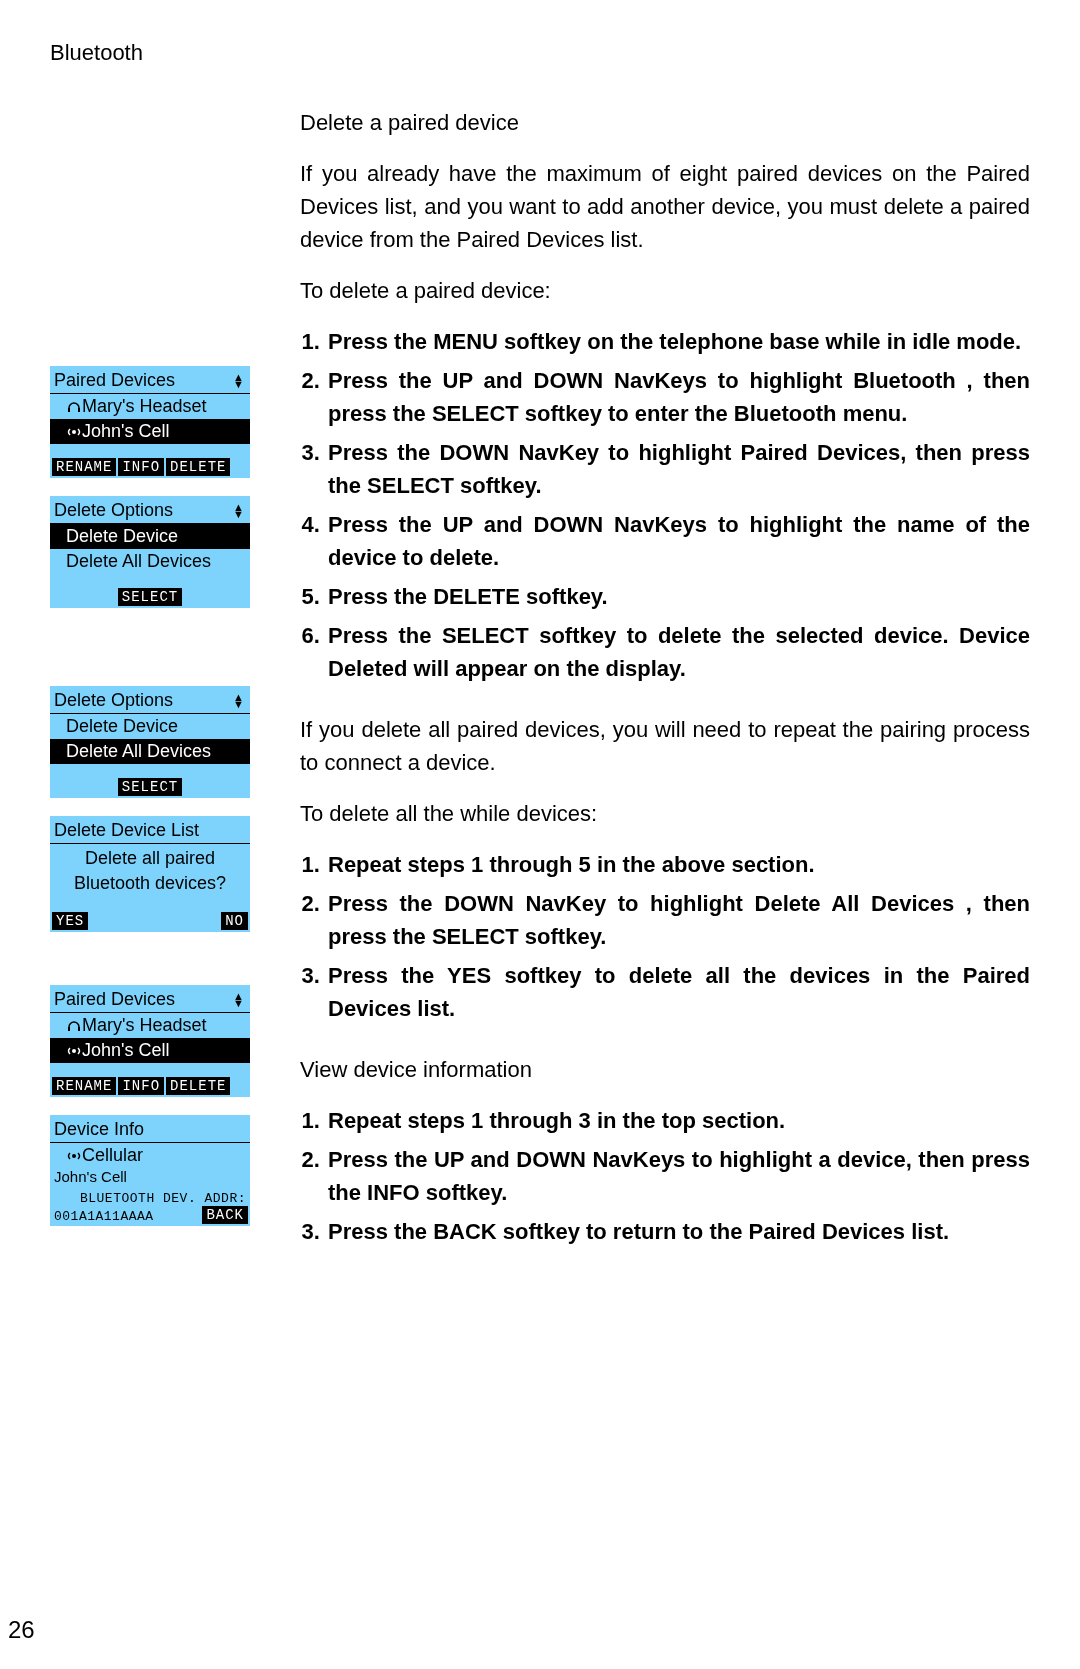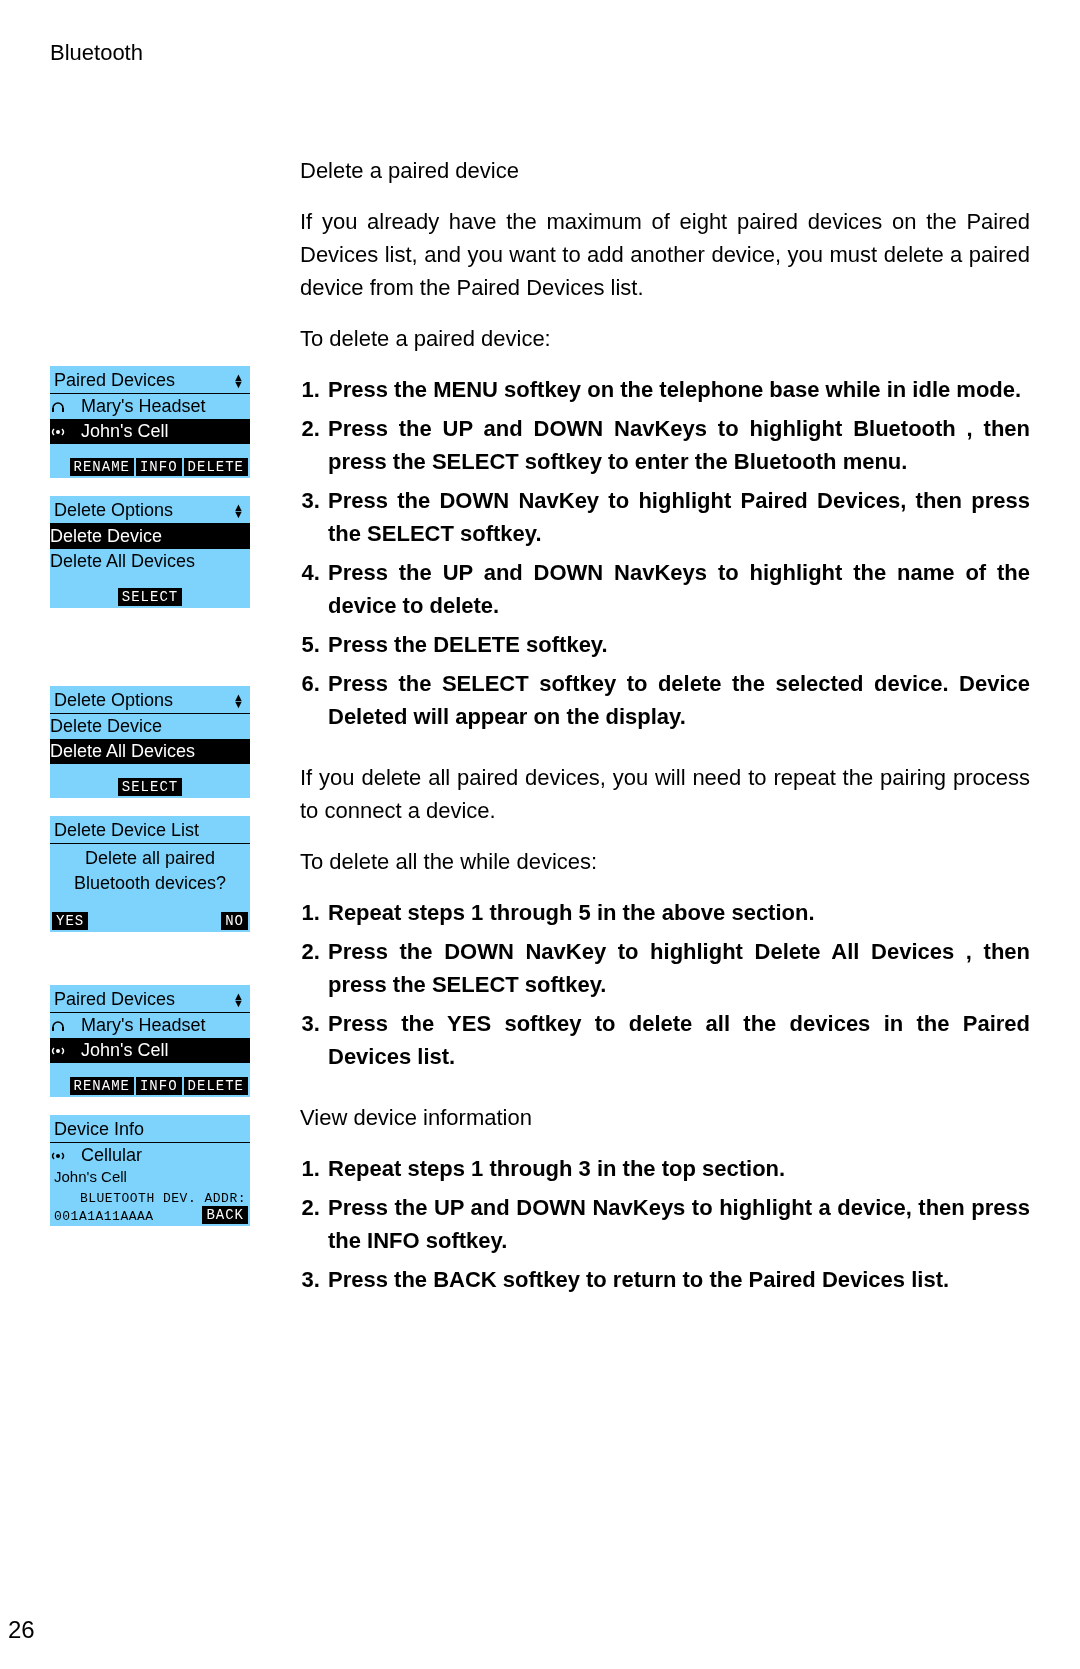--- a/index.html
+++ b/index.html
@@ -22,21 +22,20 @@
   }
   .sidebar {
     width: 210px;
     flex-shrink: 0;
     padding-top: 260px;
   }
   .main {
     flex: 1;
     font-size: 22px;
     line-height: 1.5;
-    margin-top: 48px;
   }
   .main h2 {
     font-size: 22px;
     font-weight: normal;
     margin: 0 0 18px 0;
   }
   .main p {
     margin-bottom: 18px;
     text-align: justify;
   }
@@ -63,43 +62,42 @@
   }
   .lcd-title {
     display: flex;
     justify-content: space-between;
     align-items: center;
     padding: 2px 6px 2px 4px;
     border-bottom: 1px solid #000;
     font-size: 18px;
   }
   .lcd-row {
-    padding: 2px 0;
+    padding: 2px 16px;
     display: flex;
     align-items: center;
-    gap: 15px;
+    gap: 0;
     font-size: 18px;
   }
   .lcd-row.inv {
     background: #000;
     color: #fff;
   }
   .lcd-row .icon {
     width: 16px;
     flex-shrink: 0;
   }
   .softkeys {
     display: flex;
     gap: 2px;
     padding: 2px 2px 0 2px;
     margin-top: 12px;
     font-family: "Courier New", monospace;
     font-size: 14px;
     letter-spacing: 1px;
-    justify-content: flex-end;
   }
   .softkeys.center { justify-content: center; }
   .softkeys.split { justify-content: space-between; }
   .sk {
     background: #000;
     color: #fff;
     padding: 1px 4px;
   }
   .arrows {
     display: flex;

